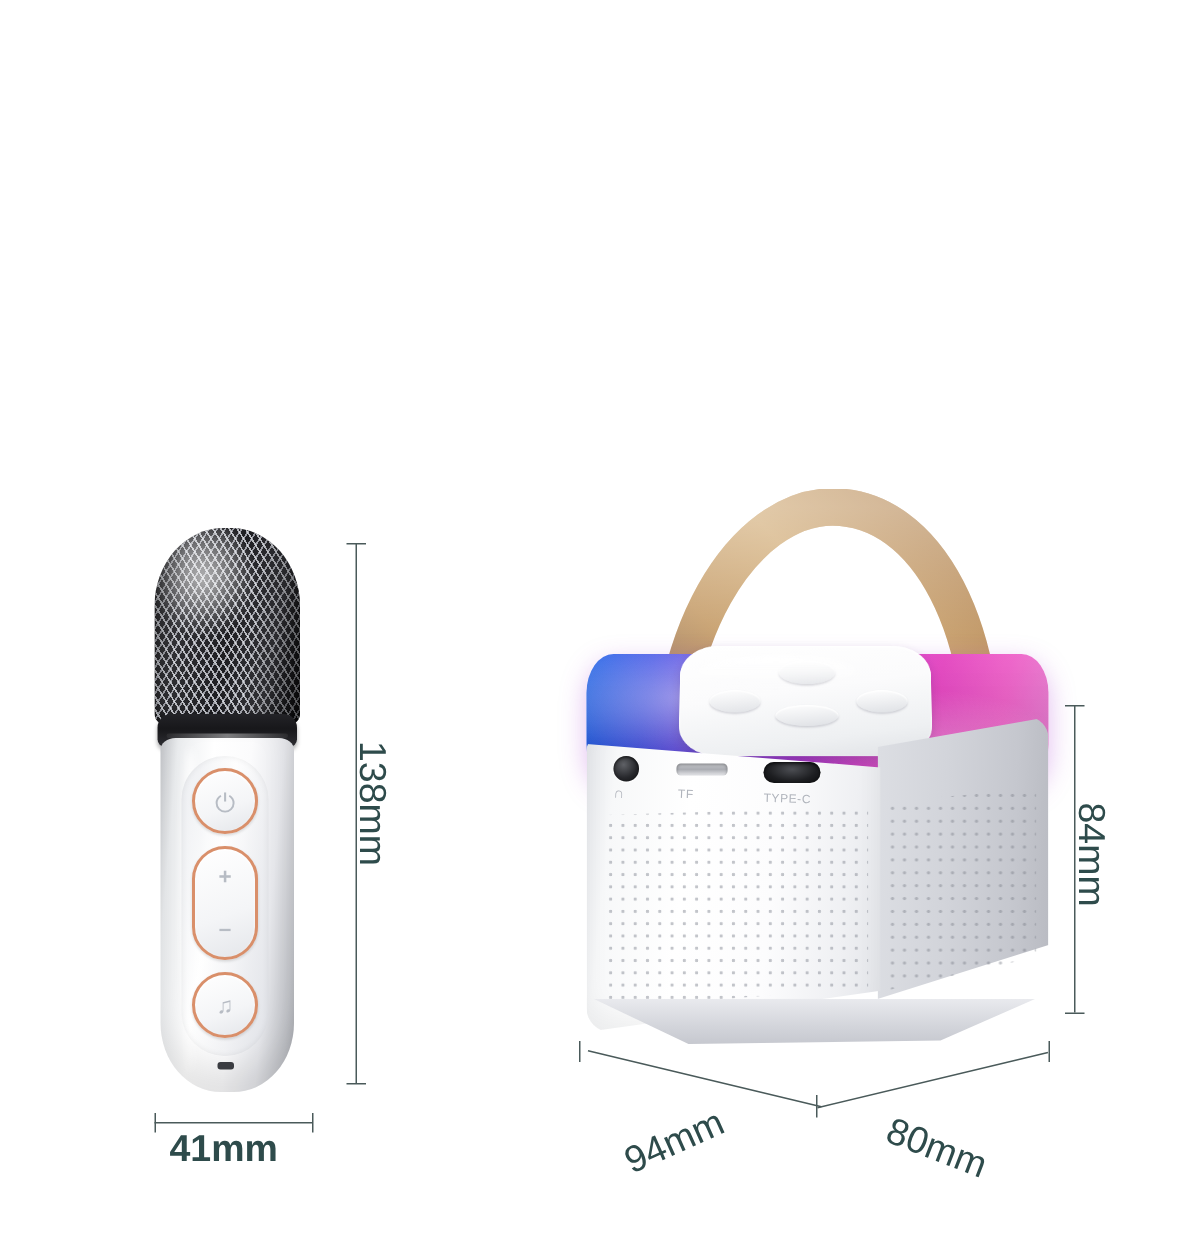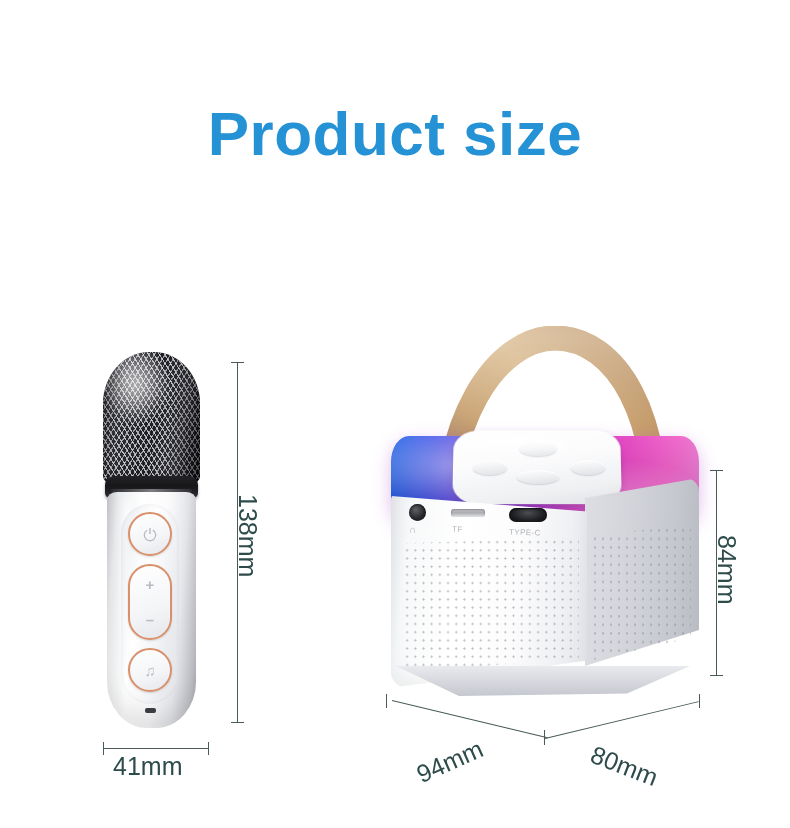--- a/index.html
+++ b/index.html
@@ -438,21 +438,21 @@
   
   #dim-138-line  { left: 237px; top: 362px; height: 360px; }
   #dim-138-capT  { left: 231px; top: 362px; }
   #dim-138-capB  { left: 231px; top: 722px; }
   #dim-138-label { left: 262px; top: 494px; }
 
   
   #dim-41-line  { left: 103px; top: 748px; width: 105px; }
   #dim-41-capL  { left: 103px; top: 742px; }
   #dim-41-capR  { left: 208px; top: 742px; }
-  #dim-41-label { left: 113px; top: 752px; }
+  #dim-41-label { left: 113px; top: 752px; font-weight: bold; }
 
   
   #dim-84-line  { left: 716px; top: 470px; height: 205px; }
   #dim-84-capT  { left: 710px; top: 470px; }
   #dim-84-capB  { left: 710px; top: 675px; }
   #dim-84-label { left: 741px; top: 535px; }
 
   
   #dim-94-line {
     left: 392px; top: 700px;
@@ -480,21 +480,20 @@
     left: 597px; top: 740px;
     transform: rotate(21deg);
     transform-origin: left top;
   }
 </style>
 </head>
 <body>
 
 <div id="stage">
 
-  <div id="page-title">Product size</div>
 
   <div id="microphone">
     <div class="mic-head"></div>
     <div class="mic-collar"></div>
     <div class="mic-body"></div>
     <div class="mic-panel"></div>
 
     <div class="btn-ring btn-power">
       <span class="glyph glyph-power">⏻</span>
     </div>

